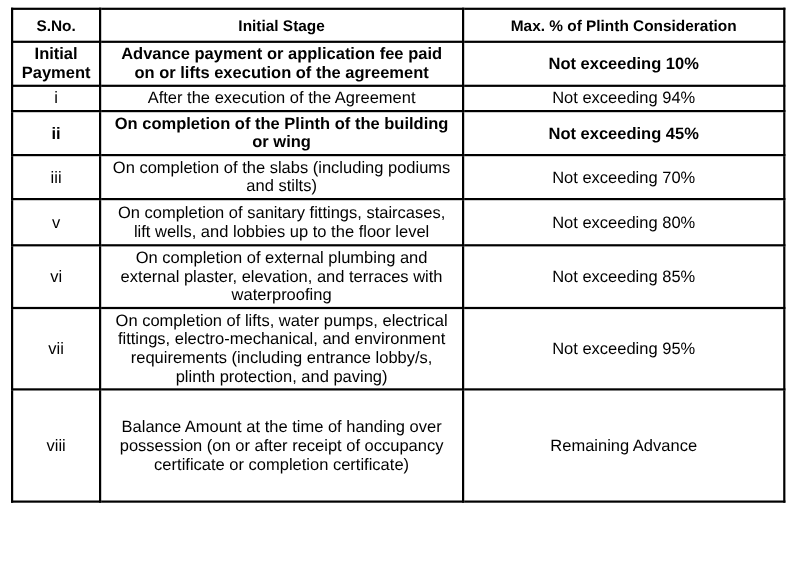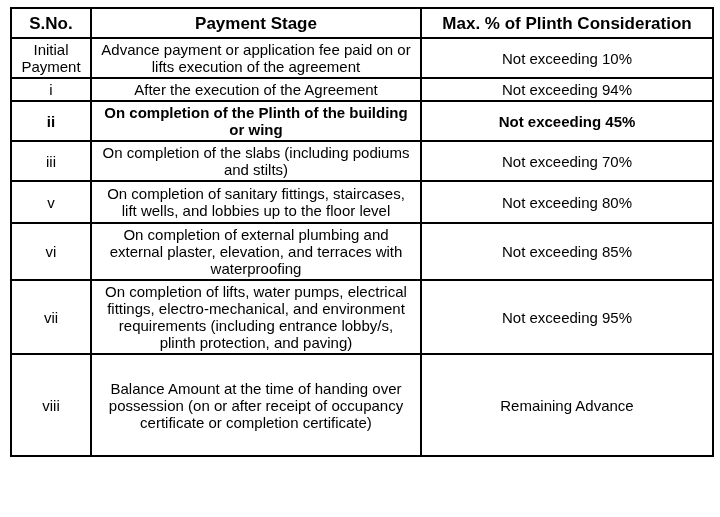--- a/index.html
+++ b/index.html
@@ -32,27 +32,27 @@
     text-align: center;
     vertical-align: middle;
     padding: 2px 7px;
     font-size: 15px;
     line-height: 17px;
     overflow: hidden;
   }
   table.payment-table th {
     font-weight: bold;
     height: 24px;
-    font-size: 17px;
+    font-size: 14px;
   }
   col.col-sno  { width: 80px; }
   col.col-stage{ width: 330px; }
   col.col-max  { width: 292px; }
 
-  tbody tr:nth-child(1) { height: 26px; }
+  tbody tr:nth-child(1) { height: 26px; font-weight: bold; }
   tbody tr:nth-child(2) { height: 23px; }
   tbody tr:nth-child(3) { height: 40px; font-weight: bold; }
   tbody tr:nth-child(4) { height: 32px; }
   tbody tr:nth-child(5) { height: 42px; }
   tbody tr:nth-child(6) { height: 45px; }
   tbody tr:nth-child(7) { height: 68px; }
   tbody tr:nth-child(8) { height: 102px; }
   tbody tr:nth-child(9) { height: 53px; }
 </style>
 </head>
@@ -62,21 +62,21 @@
   <div class="table-wrap">
     <table class="payment-table">
       <colgroup>
         <col class="col-sno">
         <col class="col-stage">
         <col class="col-max">
       </colgroup>
       <thead>
         <tr>
           <th>S.No.</th>
-          <th>Payment Stage</th>
+          <th>Initial Stage</th>
           <th>Max. % of Plinth Consideration</th>
         </tr>
       </thead>
       <tbody>
         <tr>
           <td>Initial Payment</td>
           <td>Advance payment or application fee paid on or lifts execution of the agreement</td>
           <td>Not exceeding 10%</td>
         </tr>
         <tr>

